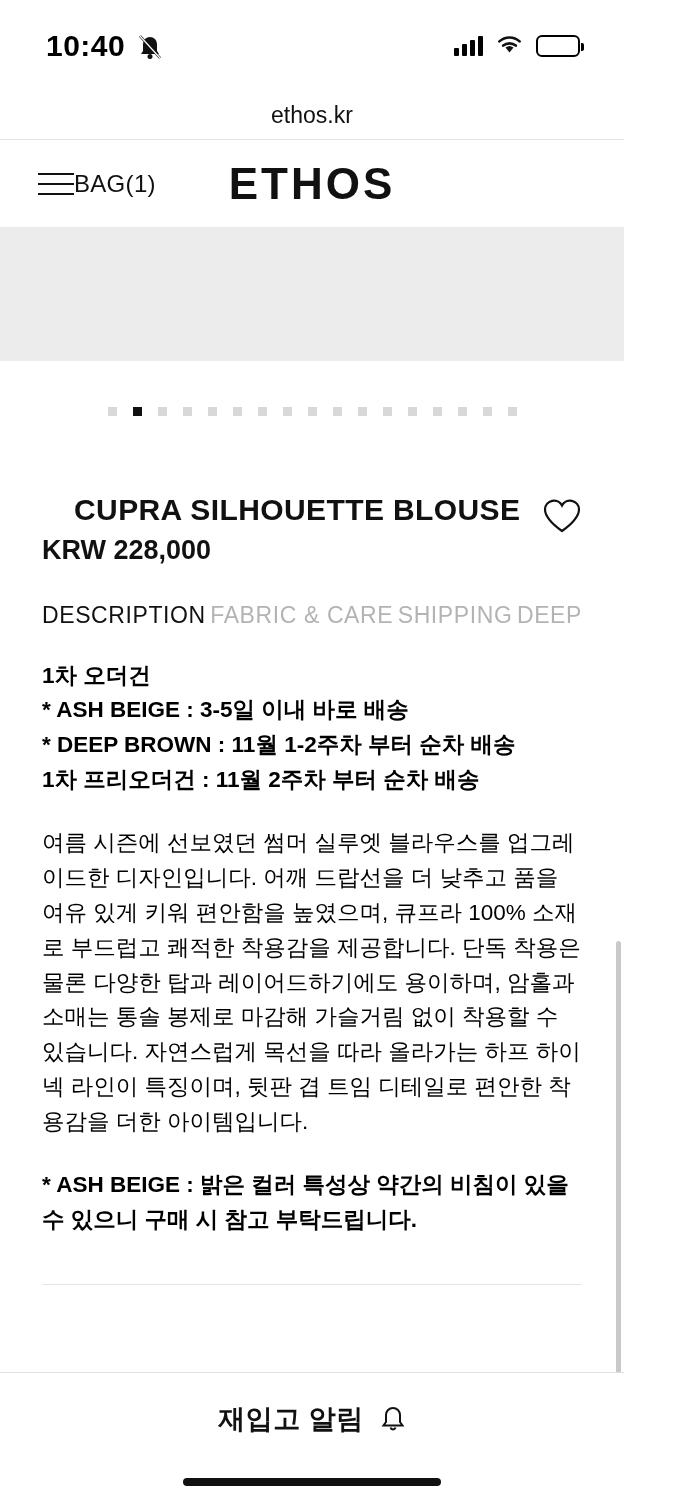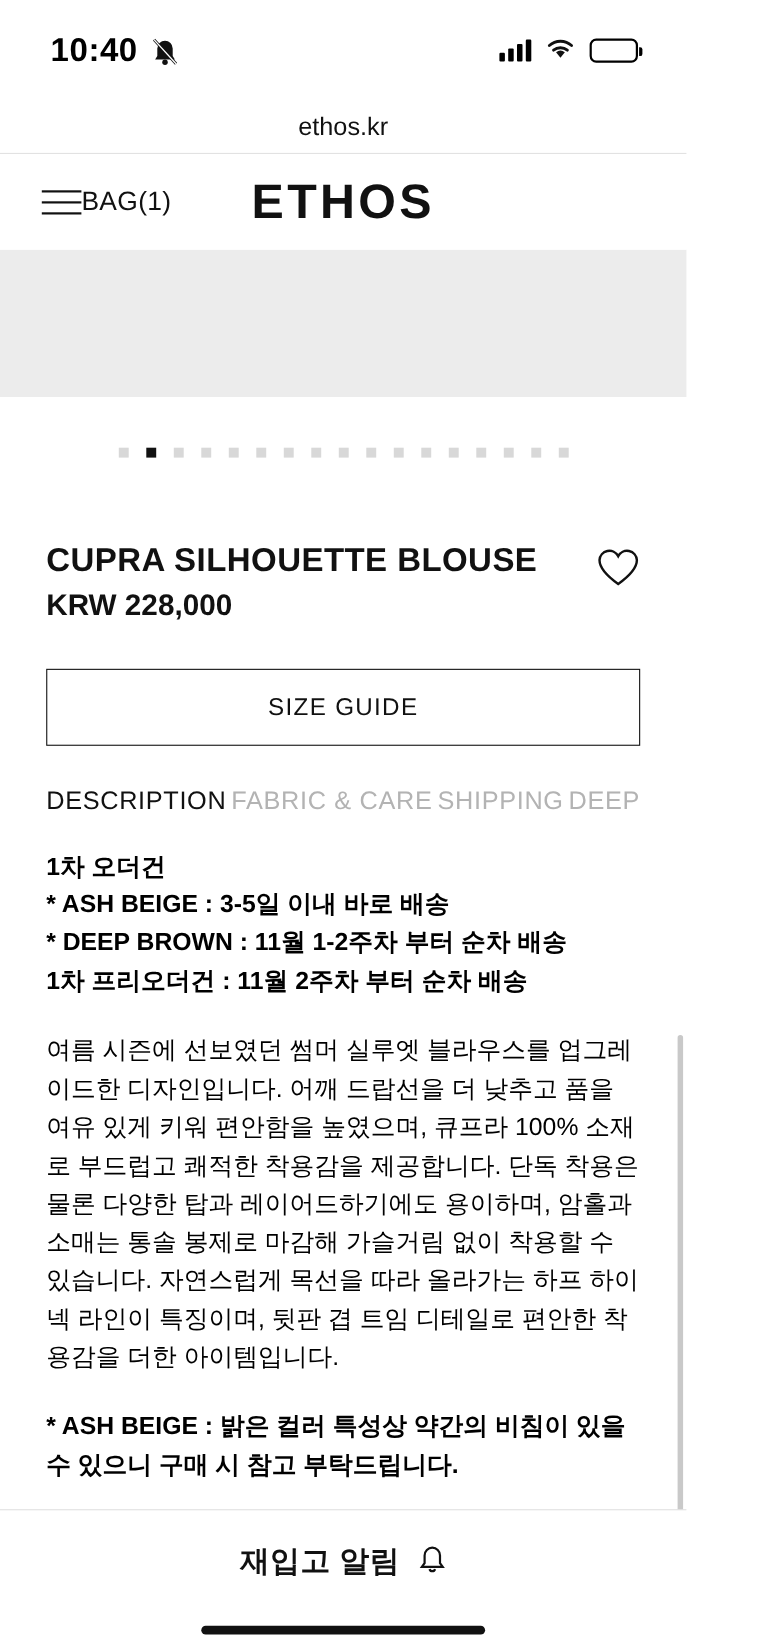--- a/index.html
+++ b/index.html
@@ -172,20 +172,21 @@
     align-items: flex-start;
     justify-content: space-between;
     padding-top: 30px;
   }
   .product-title {
     font-size: 30px;
     font-weight: bold;
     letter-spacing: 0.4px;
     color: #111;
     line-height: 1.25;
+    margin-left: 32px;
   }
   .product-price {
     font-size: 27px;
     font-weight: bold;
     margin-top: 6px;
     color: #111;
   }
   .wish {
     width: 40px; height: 40px;
     margin-top: 6px;
@@ -355,21 +356,20 @@
         <div class="product-title">CUPRA SILHOUETTE BLOUSE</div>
         <div class="product-price">KRW 228,000</div>
       </div>
       <span class="wish">
         <svg width="40" height="38" viewBox="0 0 40 38">
           <path d="M20 34 C6 24 3 17 3 12.2 A9 9 0 0 1 20 8.6 A9 9 0 0 1 37 12.2 C37 17 34 24 20 34 Z" fill="none" stroke="#111" stroke-width="2.2"></path>
         </svg>
       </span>
     </div>
 
-    <div class="size-guide">SIZE GUIDE</div>
 
     <div class="tabs">
       <div class="tab active">DESCRIPTION</div>
       <div class="tab">FABRIC &amp; CARE</div>
       <div class="tab">SHIPPING</div>
       <div class="tab">DEEP</div>
     </div>
 
     <div class="desc">
       <span class="b">1차 오더건</span>

